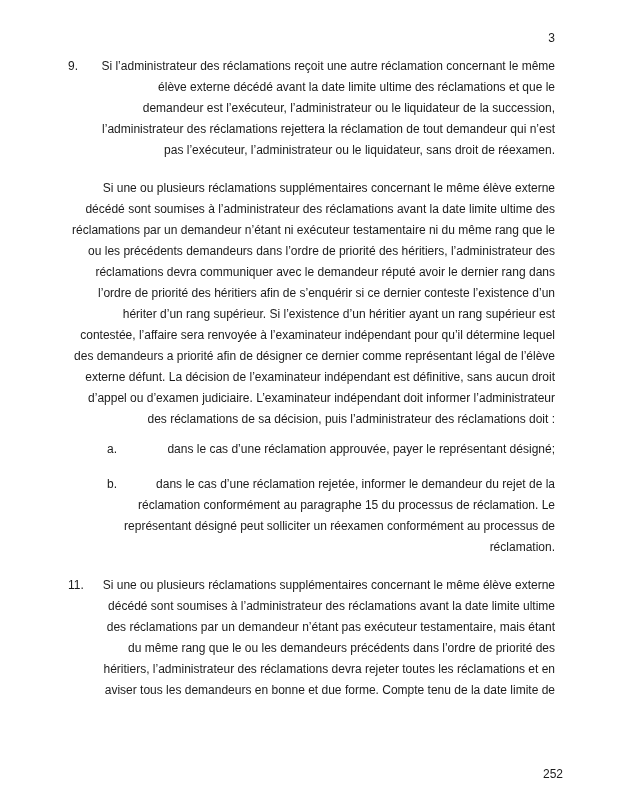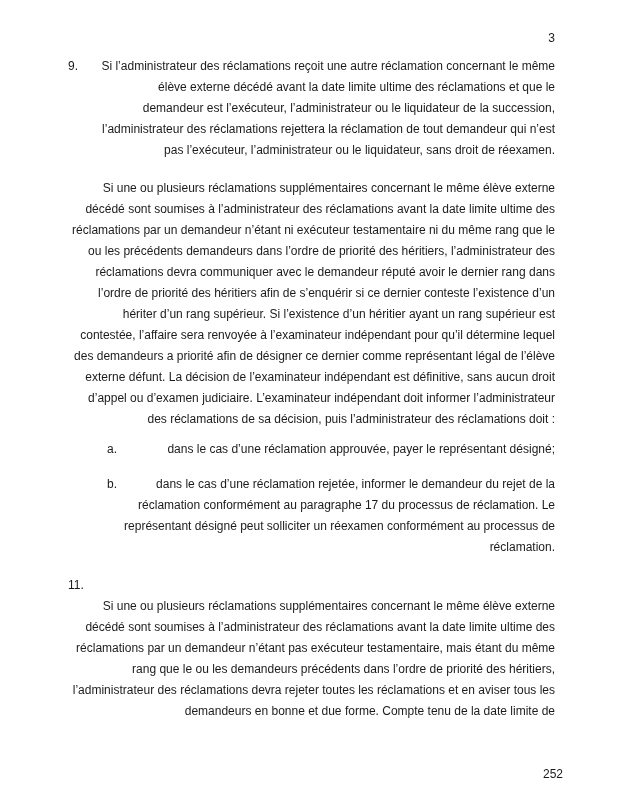--- a/index.html
+++ b/index.html
@@ -31,21 +31,20 @@
     top: 56px;
     left: 68px;
     width: 487px;
   }
   .item {
     display: flex;
     margin-bottom: 17px;
   }
   .item:last-child {
     margin-bottom: 0;
-    flex-direction: column;
   }
   .item-number {
     flex: none;
     width: 30px;
   }
   .item-text {
     flex: 1;
     min-width: 0;
     text-align: right;
   }
@@ -92,21 +91,21 @@
     <div class="item">
       <div class="item-text">
         <div class="item-paragraph">Si une ou plusieurs réclamations supplémentaires concernant le même élève externe décédé sont soumises à l’administrateur des réclamations avant la date limite ultime des réclamations par un demandeur n’étant ni exécuteur testamentaire ni du même rang que le ou les précédents demandeurs dans l’ordre de priorité des héritiers, l’administrateur des réclamations devra communiquer avec le demandeur réputé avoir le dernier rang dans l’ordre de priorité des héritiers afin de s’enquérir si ce dernier conteste l’existence d’un hériter d’un rang supérieur. Si l’existence d’un héritier ayant un rang supérieur est contestée, l’affaire sera renvoyée à l’examinateur indépendant pour qu’il détermine lequel des demandeurs a priorité afin de désigner ce dernier comme représentant légal de l’élève externe défunt. La décision de l’examinateur indépendant est définitive, sans aucun droit d’appel ou d’examen judiciaire. L’examinateur indépendant doit informer l’administrateur des réclamations de sa décision, puis l’administrateur des réclamations doit :</div>
         <div class="subitems">
           <div class="subitem">
             <div class="subitem-marker">a.</div>
             <div class="subitem-text">dans le cas d’une réclamation approuvée, payer le représentant désigné;</div>
           </div>
           <div class="subitem">
             <div class="subitem-marker">b.</div>
-            <div class="subitem-text">dans le cas d’une réclamation rejetée, informer le demandeur du rejet de la réclamation conformément au paragraphe 17 du processus de réclamation.  Le représentant désigné peut solliciter un réexamen conformément au processus de réclamation.</div>
+            <div class="subitem-text">dans le cas d’une réclamation rejetée, informer le demandeur du rejet de la réclamation conformément au paragraphe 15 du processus de réclamation.  Le représentant désigné peut solliciter un réexamen conformément au processus de réclamation.</div>
           </div>
         </div>
       </div>
     </div>
 
     <div class="item">
       <div class="item-number">11.</div>
       <div class="item-text">Si une ou plusieurs réclamations supplémentaires concernant le même élève externe décédé sont soumises à l’administrateur des réclamations avant la date limite ultime des réclamations par un demandeur n’étant pas exécuteur testamentaire, mais étant du même rang que le ou les demandeurs précédents dans l’ordre de priorité des héritiers, l’administrateur des réclamations devra rejeter toutes les réclamations et en aviser tous les demandeurs en bonne et due forme. Compte tenu de la date limite de</div>
     </div>
 

